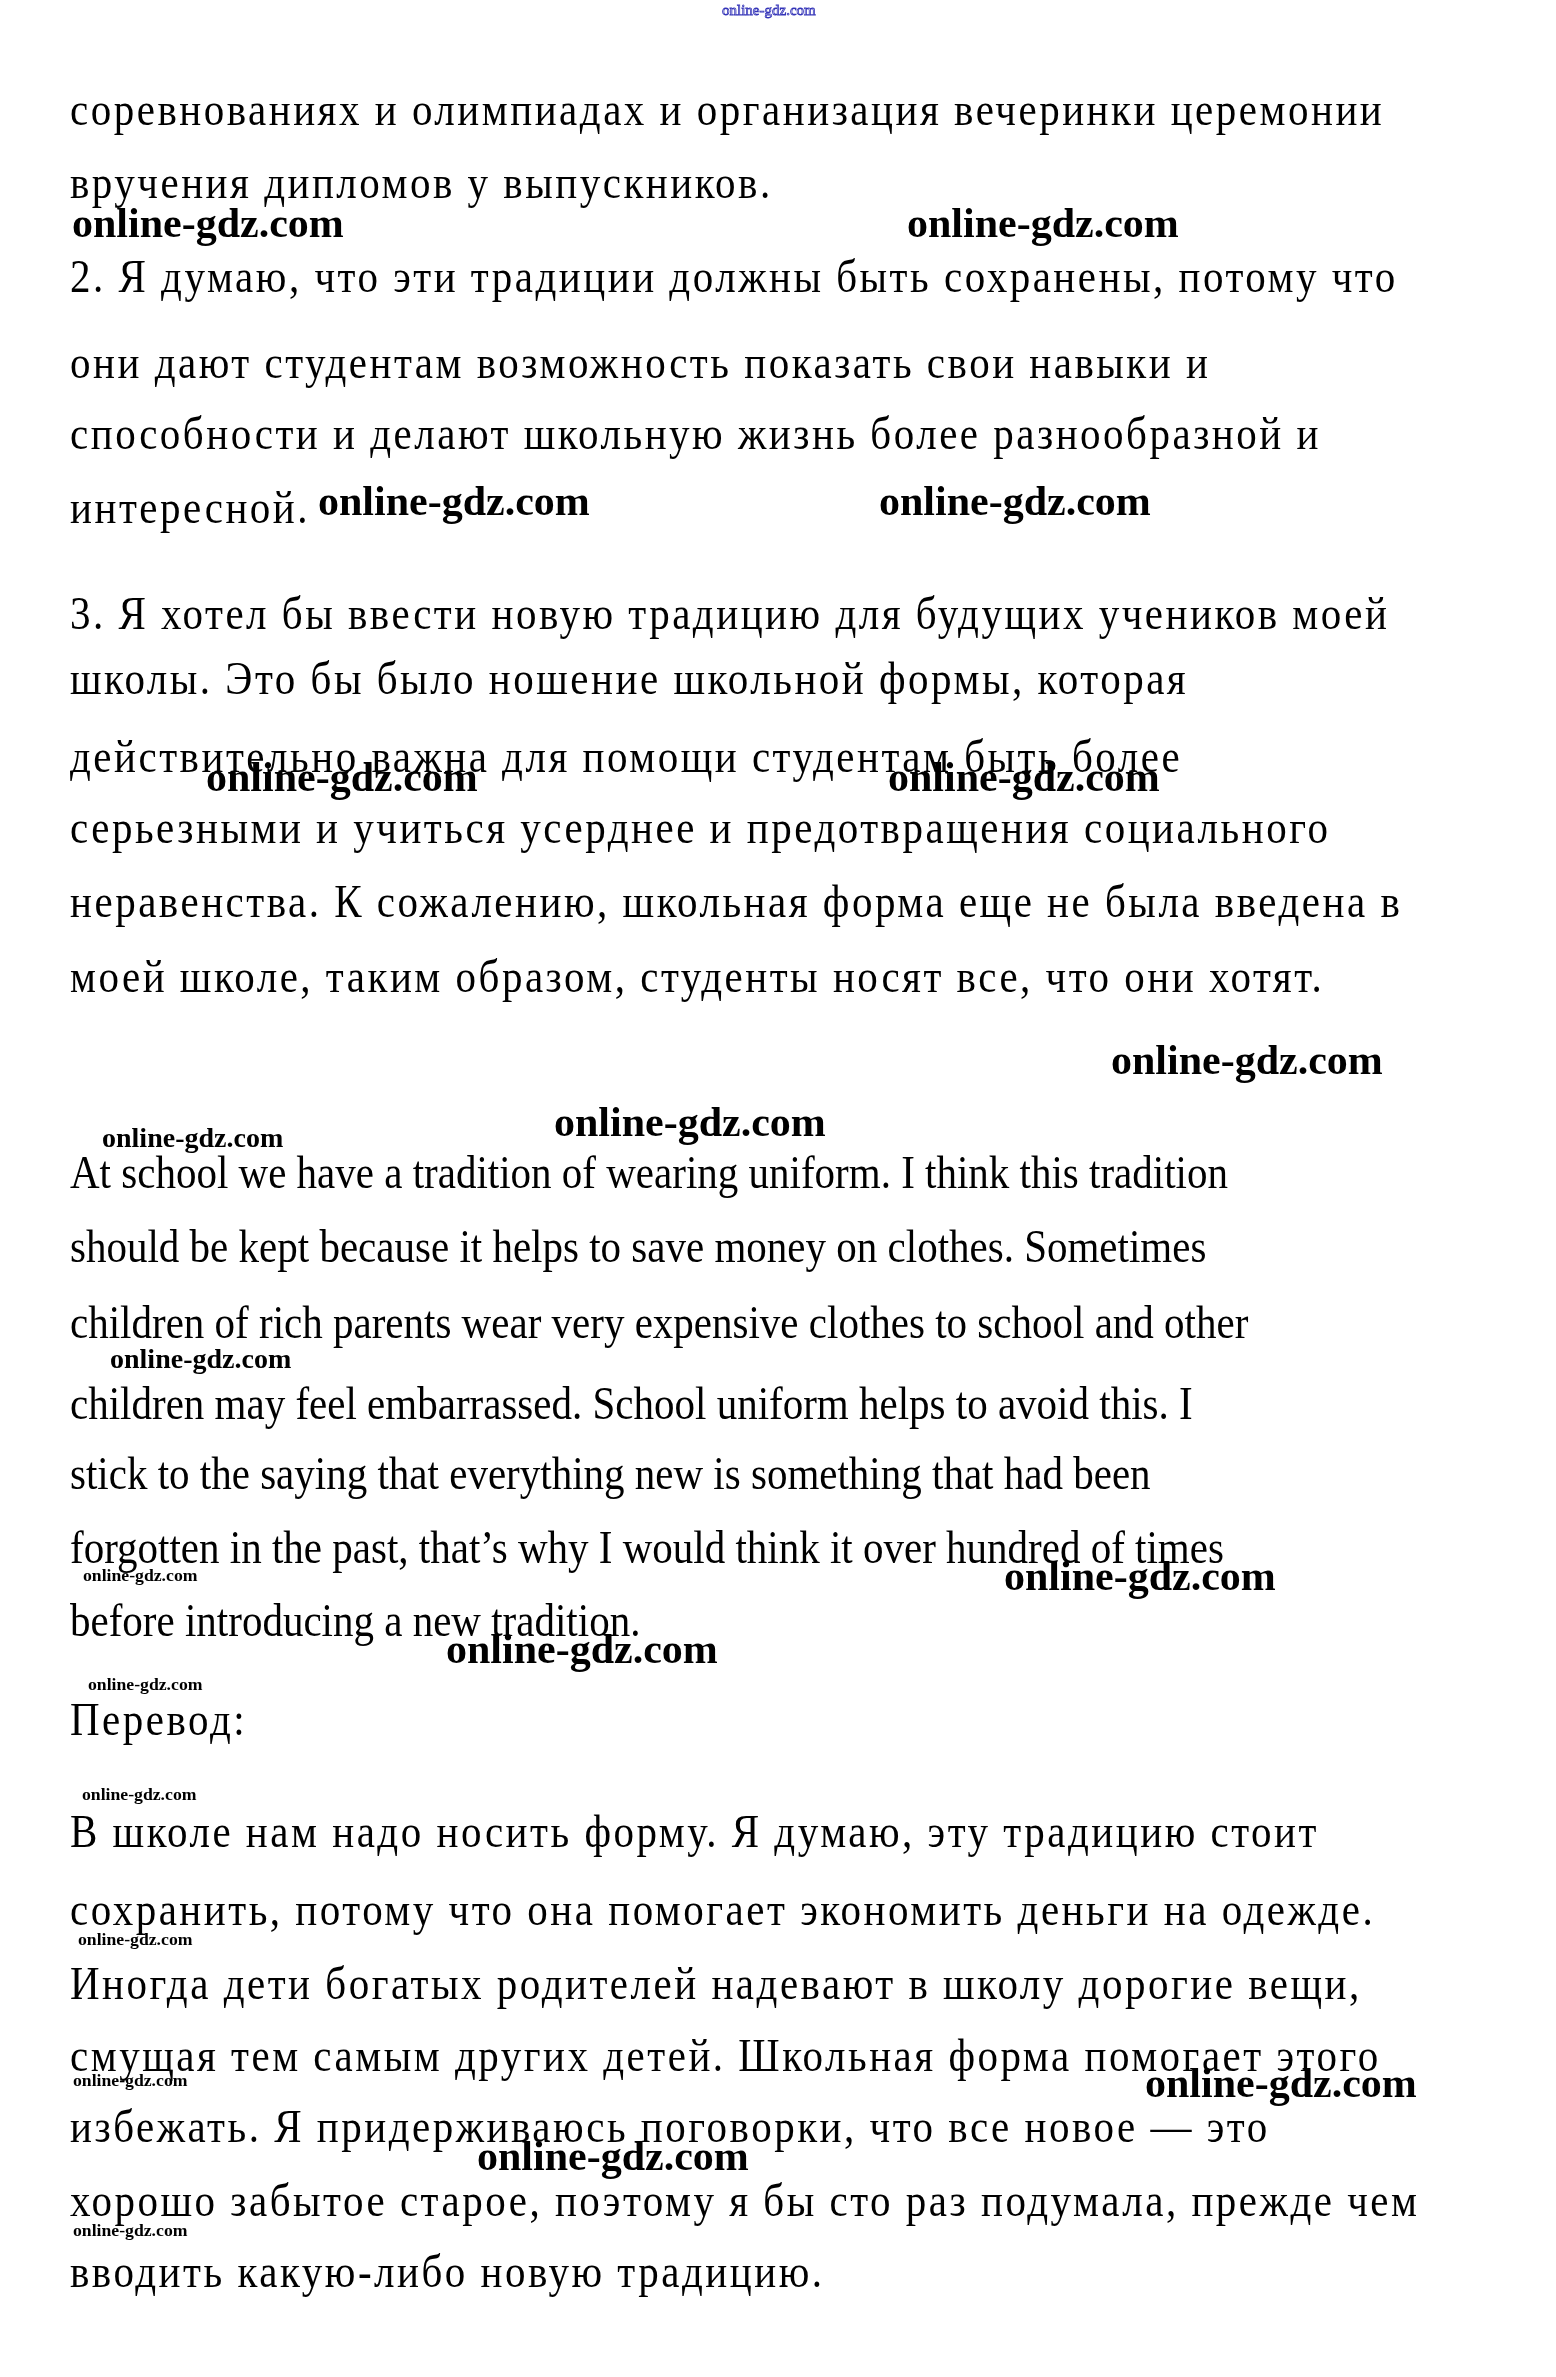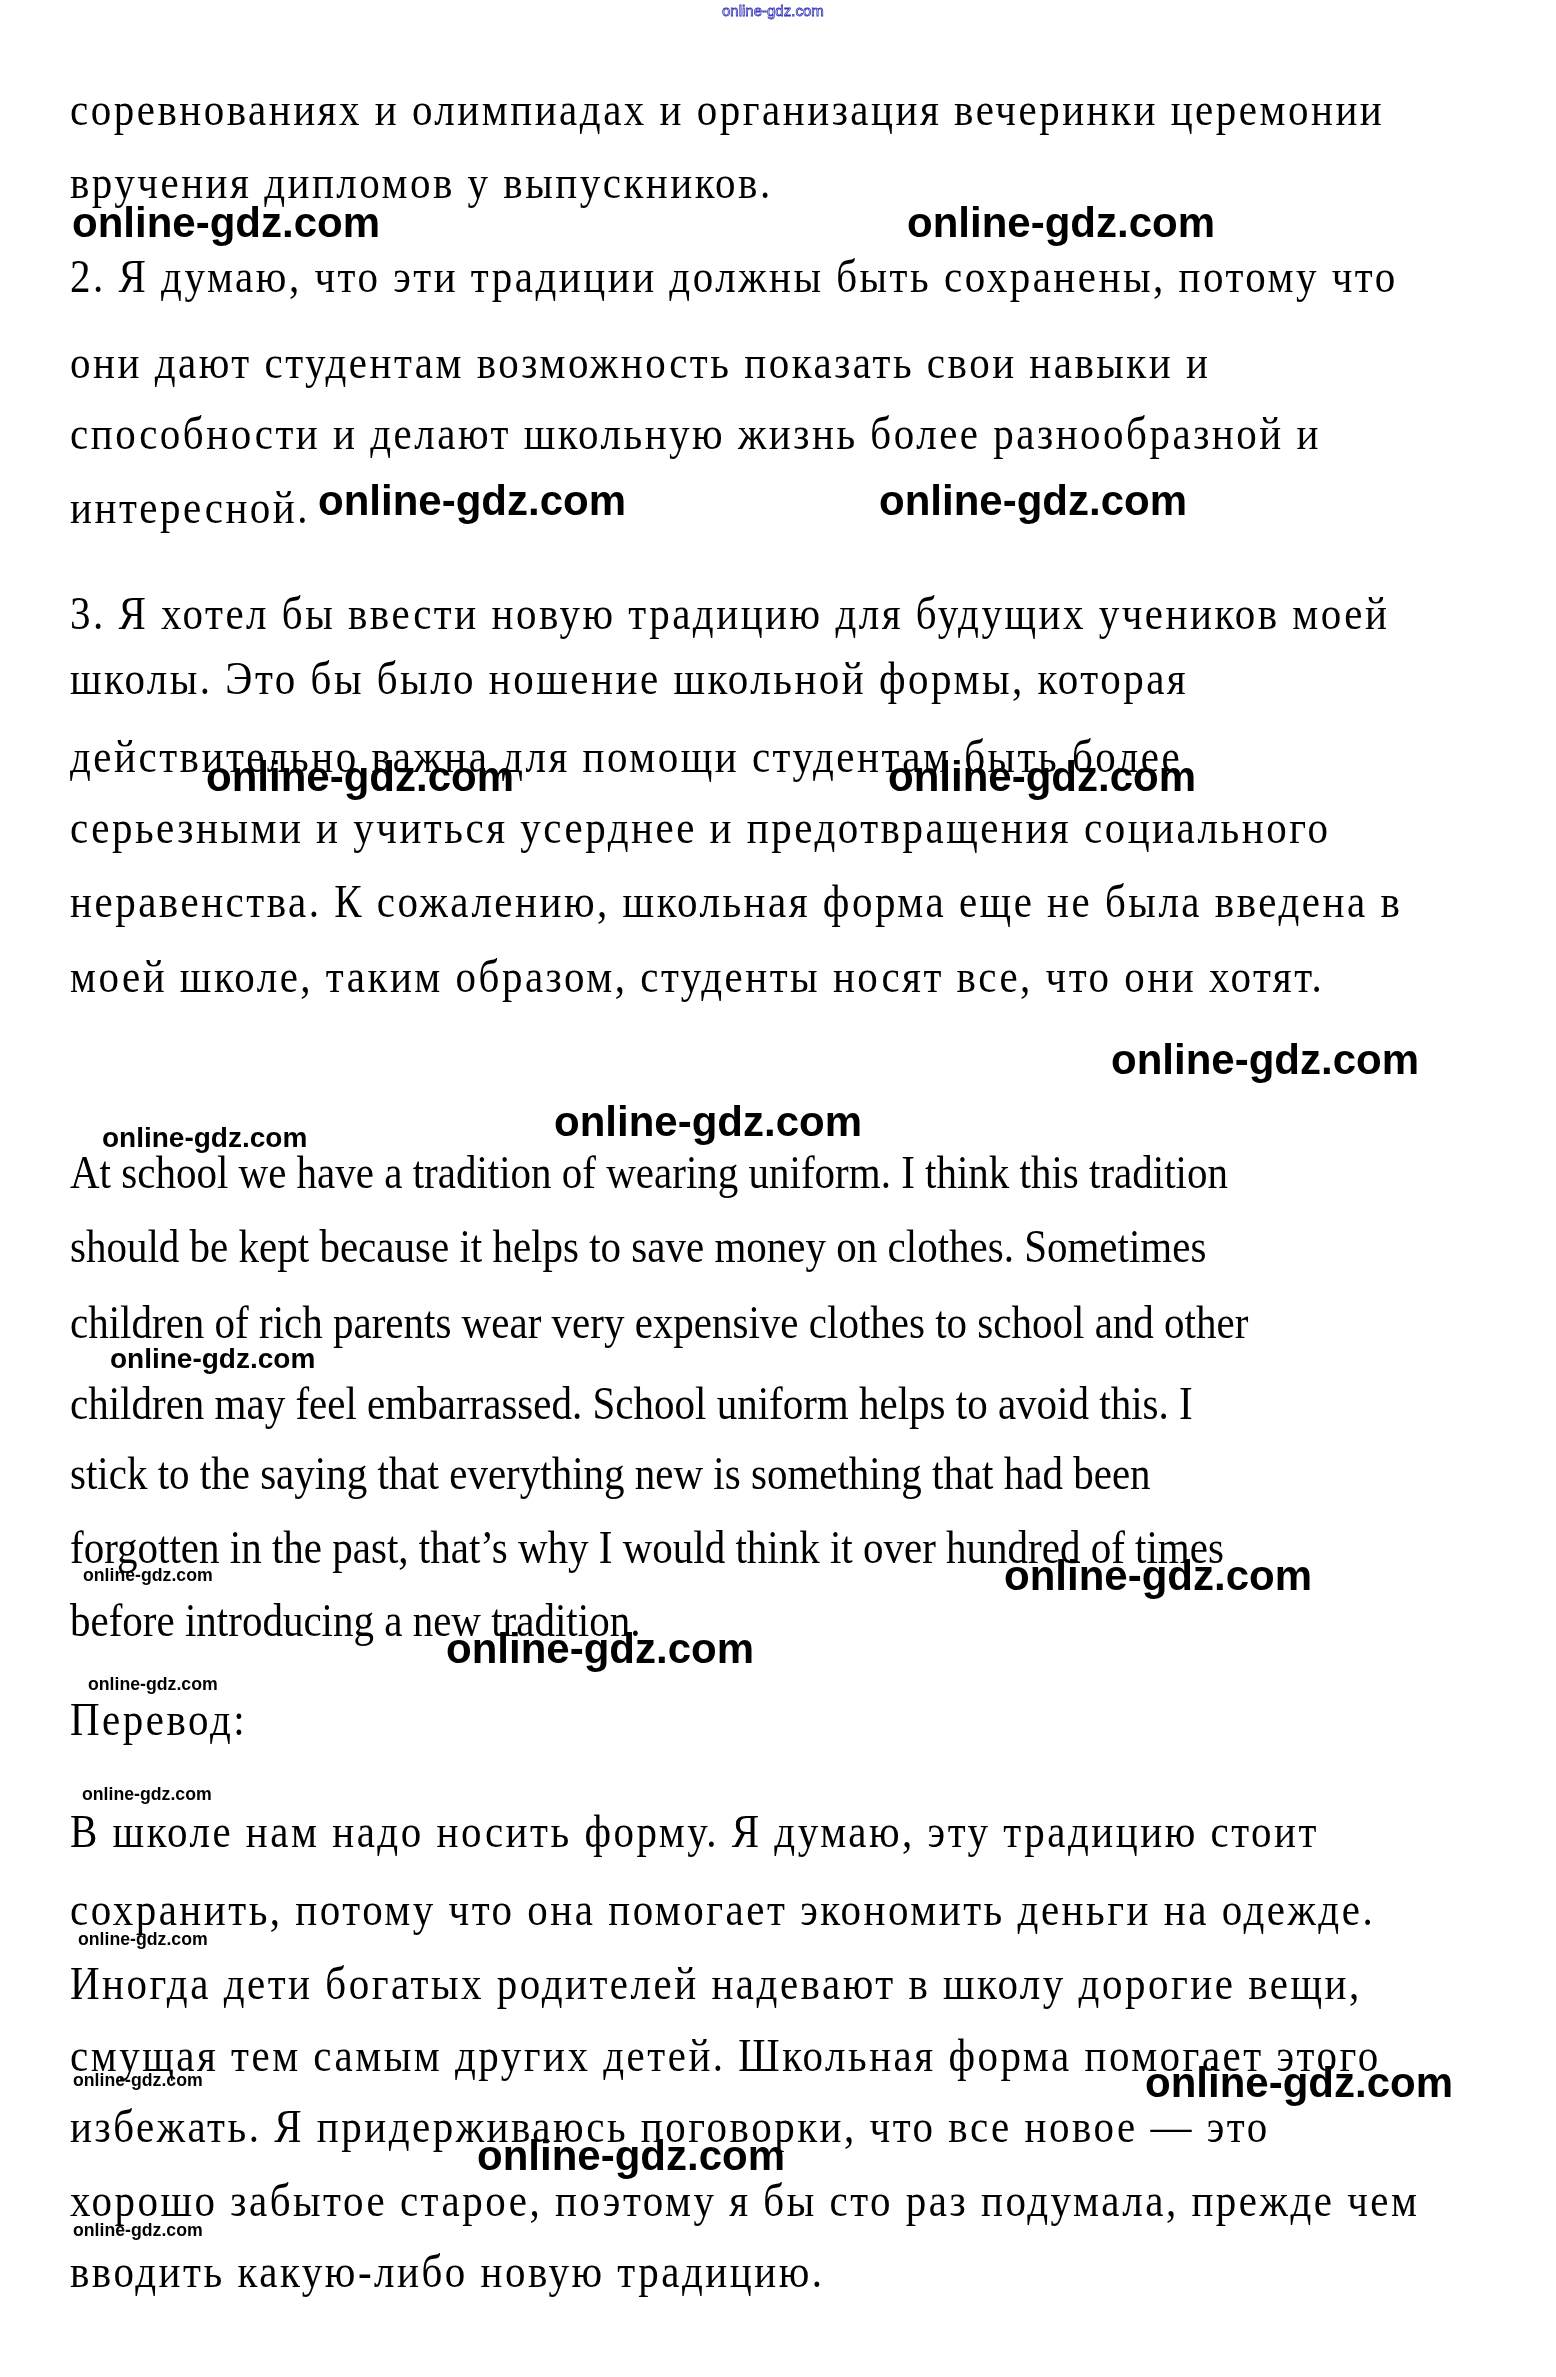--- a/index.html
+++ b/index.html
@@ -25,21 +25,21 @@
     color: #000000;
     transform: scale(1, 1.12);
     transform-origin: left top;
   }
   .ru { letter-spacing: 2.5px; }
   .en { letter-spacing: 0px; }
   
   .wm {
     position: absolute;
     white-space: nowrap;
-    font-family: Liberation Sans, sans-serif;
+    font-family: Liberation Serif, serif;
     font-weight: 700;
     color: #000000;
     line-height: 1;
   }
   .wm-lg { font-size: 42px; }
   .wm-md { font-size: 28px; font-weight: 600; }
   .wm-sm { font-size: 17.7px; font-weight: 600; }
   .wm-blue {
     font-size: 15px;
     font-weight: 400;

